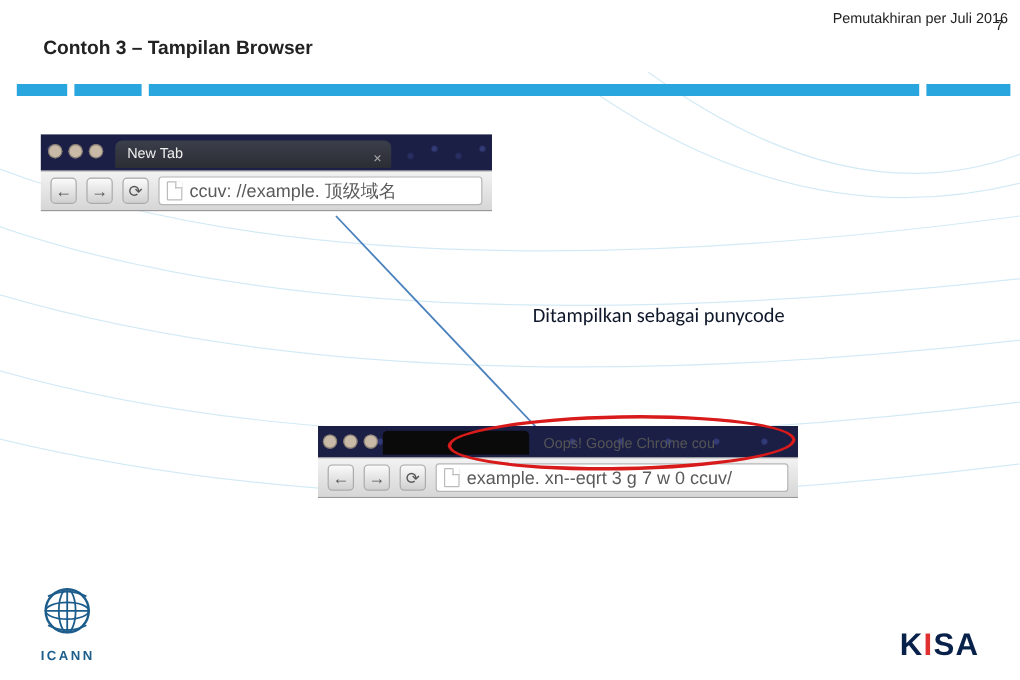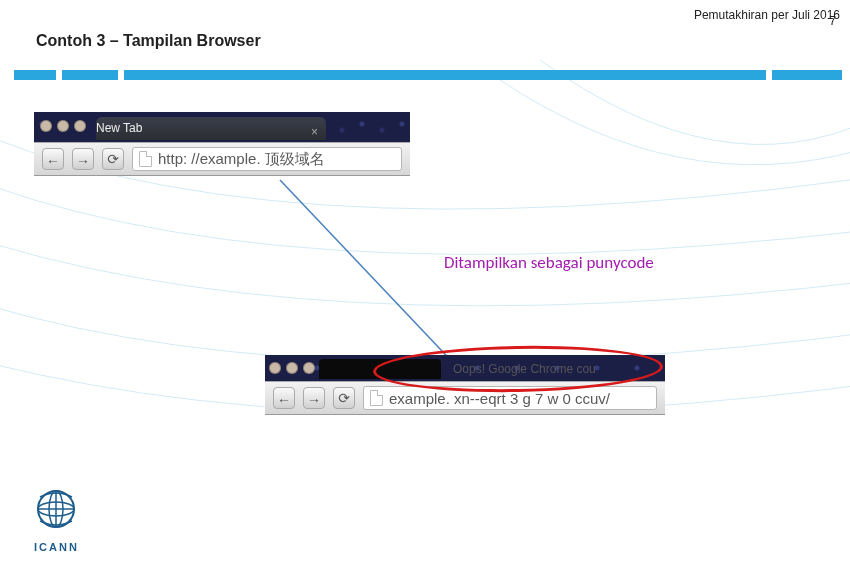--- a/index.html
+++ b/index.html
@@ -18,29 +18,29 @@
   .divider .seg.s1 { width: 42px; }
   .divider .seg.s2 { width: 56px; }
   .divider .seg.s3 { flex: 1; }
   .divider .seg.s4 { width: 70px; }
 
   
   .shot1 { position: absolute; top: 112px; left: 34px; width: 376px; z-index: 5; background: #fff; }
   .tabstrip { height: 30px; background: #1b1f46; background-image: radial-gradient(circle at 20% 40%, #323a78 0 2px, transparent 3px), radial-gradient(circle at 70% 60%, #2a2f63 0 2px, transparent 3px); background-size: 40px 30px; position: relative; }
   .traffic { position: absolute; left: 6px; top: 8px; display: flex; gap: 5px; }
   .traffic span { width: 12px; height: 12px; border-radius: 50%; background: #c9b9a7; box-shadow: inset 0 0 0 1px rgba(0,0,0,.3); }
-  .tab { position: absolute; left: 62px; top: 5px; height: 23px; width: 230px; background: linear-gradient(#3b3f4a, #2b2d34); border-top-left-radius: 6px; border-top-right-radius: 6px; color: #eee; font-size: 12px; line-height: 23px; }
+  .tab { position: absolute; left: 62px; top: 5px; height: 23px; width: 230px; background: linear-gradient(#3b3f4a, #2b2d34); border-top-left-radius: 6px; border-top-right-radius: 6px; color: #eee; font-size: 12px; line-height: 23px; padding-left: 10px; }
   .tab .x { position: absolute; right: 8px; top: 4px; color: #aaa; font-size: 12px; }
   .toolbar { height: 34px; background: linear-gradient(#f2f2f2,#d6d6d6); border-top: 1px solid #aaa; border-bottom: 1px solid #999; display: flex; align-items: center; gap: 8px; padding: 0 8px; }
   .navbtn { width: 22px; height: 22px; border-radius: 4px; background: linear-gradient(#fafafa,#d0d0d0); border: 1px solid #aaa; display: flex; align-items: center; justify-content: center; color: #555; font-size: 14px; }
   .addr { flex: 1; height: 24px; background: #fff; border: 1px solid #b6b6b6; border-radius: 3px; display: flex; align-items: center; padding: 0 6px; font-size: 15px; color: #5a5a5a; gap: 6px; }
   .page-icon { width: 13px; height: 16px; border: 1px solid #bbb; border-radius: 1px; position: relative; }
   .page-icon::after { content:""; position:absolute; right:-1px; top:-1px; width:5px; height:5px; background:#fff; border-left:1px solid #bbb; border-bottom:1px solid #bbb; }
 
-  .caption { position: absolute; top: 252px; left: 444px; font-size: 17px; font-family: Calibri, Arial, sans-serif; color: #a21caf; z-index: 6; }
+  .caption { position: absolute; top: 252px; left: 444px; font-size: 17px; font-family: Calibri, Arial, sans-serif; color: #0f172a; z-index: 6; }
 
   
   .shot2 { position: absolute; top: 328px; left: 265px; width: 400px; z-index: 5; background: #fff; margin-top: 27px; }
   .shot2 .tabstrip2 { height: 26px; background: #1b1f46; background-image: radial-gradient(circle at 30% 50%, #323a78 0 2px, transparent 3px); background-size: 40px 26px; position: relative; }
   .shot2 .traffic { left: 4px; top: 7px; }
   .shot2 .tabstub { position: absolute; left: 54px; top: 4px; width: 122px; height: 20px; background: #0a0a0a; border-top-left-radius: 4px; border-top-right-radius: 4px; }
   .shot2 .errlabel { position: absolute; left: 188px; top: 7px; font-size: 12px; color: #555; white-space: nowrap; }
   .shot2 .toolbar { height: 34px; }
   .shot2 .addr { font-size: 15px; color: #5a5a5a; }
 
@@ -96,21 +96,21 @@
       <span>New Tab</span>
       <span class="x">×</span>
     </div>
   </div>
   <div class="toolbar">
     <div class="navbtn">←</div>
     <div class="navbtn">→</div>
     <div class="navbtn">⟳</div>
     <div class="addr">
       <span class="page-icon"></span>
-      <span>http: //example. 顶级域名</span>
+      <span>ccuv: //example. 顶级域名</span>
     </div>
   </div>
 </div>
 
 <svg class="arrow-svg" viewBox="0 0 850 567">
   <defs>
     <marker id="ah" markerWidth="10" markerHeight="10" refX="7" refY="3" orient="auto">
       <path d="M0,0 L8,3 L0,6 Z" fill="#4a81bd"></path>
     </marker>
   </defs>
@@ -148,13 +148,16 @@
       <circle cx="22" cy="22" r="18" fill="none" stroke="#1d5d8c" stroke-width="2"></circle>
       <ellipse cx="22" cy="22" rx="18" ry="7" fill="none" stroke="#1d5d8c" stroke-width="1.5"></ellipse>
       <ellipse cx="22" cy="22" rx="7" ry="18" fill="none" stroke="#1d5d8c" stroke-width="1.5"></ellipse>
       <line x1="4" y1="22" x2="40" y2="22" stroke="#1d5d8c" stroke-width="1.5"></line>
       <line x1="22" y1="4" x2="22" y2="40" stroke="#1d5d8c" stroke-width="1.5"></line>
       <path d="M6 10 Q22 2 38 10" fill="none" stroke="#1d5d8c" stroke-width="1.5"></path>
       <path d="M6 34 Q22 42 38 34" fill="none" stroke="#1d5d8c" stroke-width="1.5"></path>
     </svg>
     <div class="icann-text">ICANN</div>
   </div>
+  <div class="kisa">
+    <span>K</span><span class="accent">I</span><span>SA</span>
+  </div>
 </div>
 
 </body></html>

